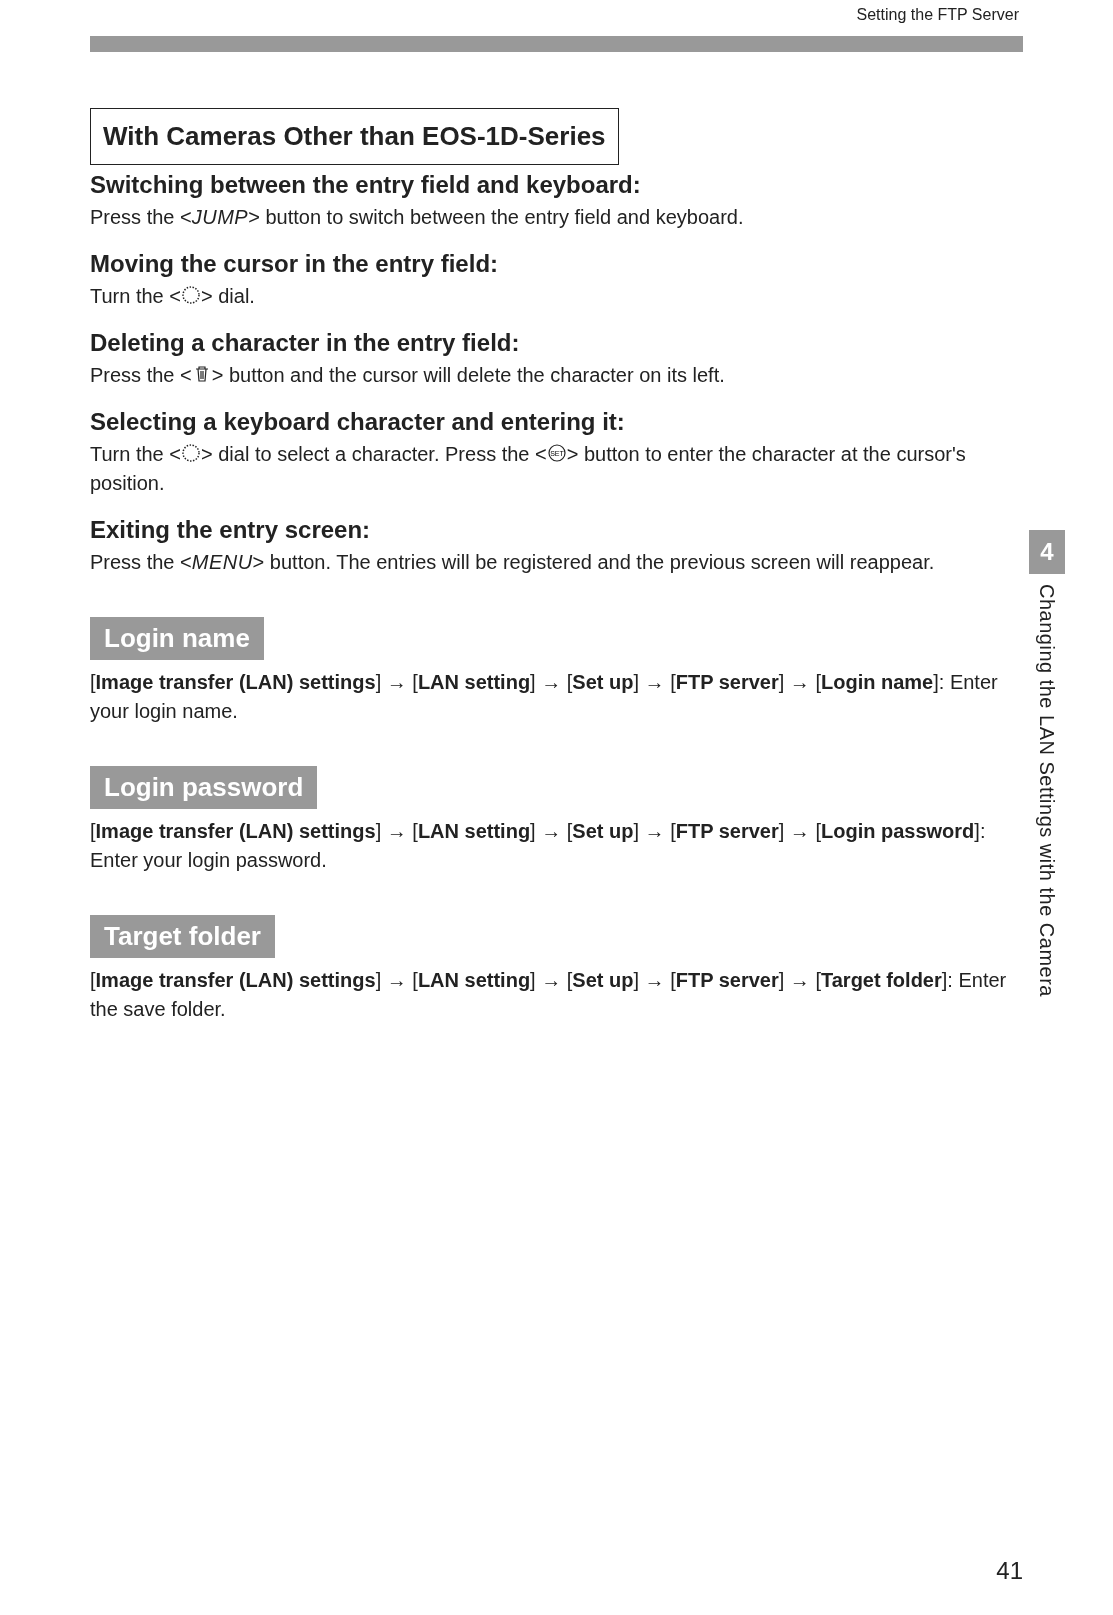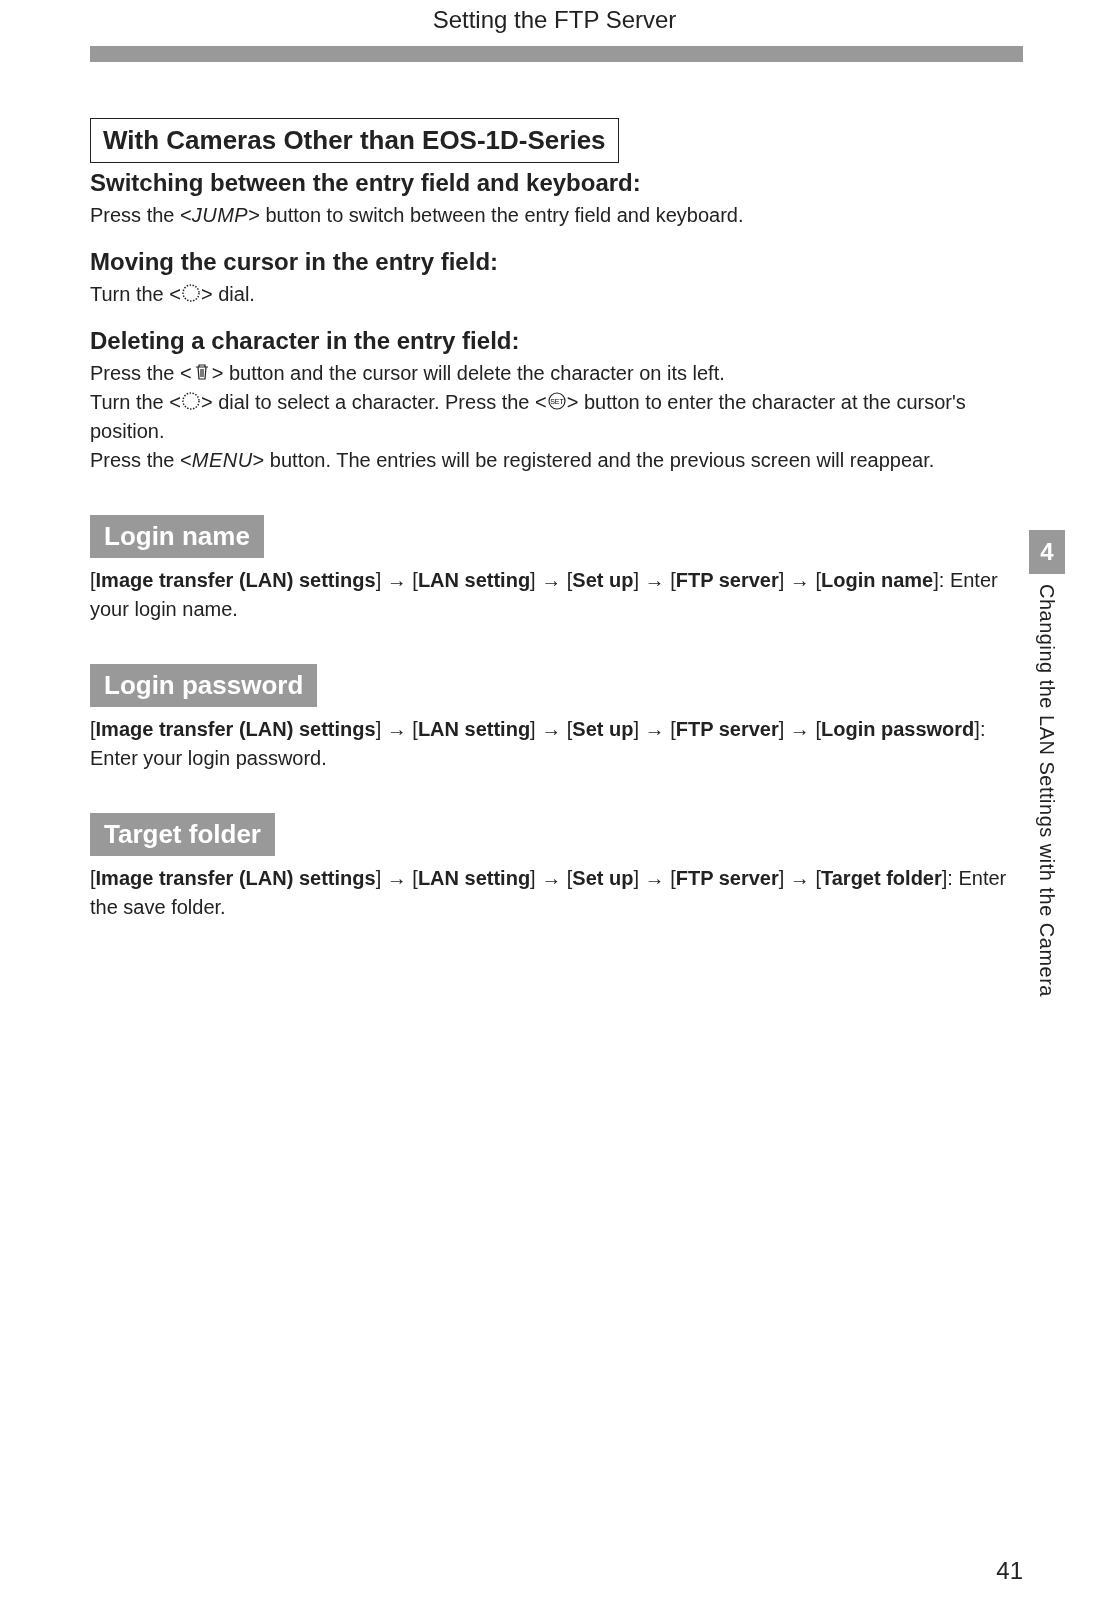--- a/index.html
+++ b/index.html
@@ -10,35 +10,35 @@
       margin: 0 auto;
       background: #fff;
       color: #222;
       position: relative;
     }
     .page {
       padding: 0 90px 0 90px;
       position: relative;
     }
     .header-title {
-      text-align: center;
-      font-size: 24px;
+      text-align: right;
+      font-size: 16px;
       padding-top: 6px;
       padding-right: 4px;
     }
     .gray-bar {
       background: #999;
       height: 16px;
       margin-top: 12px;
       margin-bottom: 56px;
     }
     .boxed-heading {
       display: inline-block;
       border: 1px solid #222;
-      padding: 6px 12px;
+      padding: 12px 12px;
       font-size: 26px;
       font-weight: bold;
       margin-bottom: 6px;
     }
     .sub-heading {
       font-size: 24px;
       font-weight: bold;
       margin-top: 18px;
       margin-bottom: 4px;
     }
@@ -120,29 +120,31 @@
         </svg></span><span>&gt; dial.</span>
   </div>
 
   <div class="sub-heading">Deleting a character in the entry field:</div>
   <div class="body-text">
     <span>Press the &lt;</span><span class="inline-icon"><svg viewBox="0 0 20 20">
           <path d="M4 5 h12 M7 5 v-2 h6 v2 M6 5 l1 12 h6 l1 -12 M9 7 v8 M11 7 v8" fill="none" stroke="#222" stroke-width="1.2"></path>
         </svg></span><span>&gt; button and the cursor will delete the character on its left.</span>
   </div>
 
+  <div class="sub-heading">Selecting a keyboard character and entering it:</div>
   <div class="body-text">
     <span>Turn the &lt;</span><span class="inline-icon"><svg viewBox="0 0 20 20">
           <circle cx="10" cy="10" r="8" fill="none" stroke="#222" stroke-width="1.5" stroke-dasharray="1.5 1.5"></circle>
         </svg></span><span>&gt; dial to select a character. Press the &lt;</span><span class="inline-icon"><svg viewBox="0 0 20 20">
           <circle cx="10" cy="10" r="8" fill="none" stroke="#222" stroke-width="1.2"></circle>
           <text x="10" y="13" text-anchor="middle" font-size="7" font-family="Arial">SET</text>
         </svg></span><span>&gt; button to enter the character at the cursor's position.</span>
   </div>
 
+  <div class="sub-heading">Exiting the entry screen:</div>
   <div class="body-text">
     <span>Press the &lt;</span><span class="label-jump">MENU</span><span>&gt; button. The entries will be registered and the previous screen will reappear.</span>
   </div>
 
 
   <div class="gray-tag">Login name</div>
   <div class="body-text">
     [<b>Image transfer (LAN) settings</b>]<span class="arrow"> → </span>[<b>LAN setting</b>]<span class="arrow"> → </span>[<b>Set up</b>]<span class="arrow"> → </span>[<b>FTP server</b>]<span class="arrow"> → </span>[<b>Login name</b><span>]: Enter your login name.</span>
   </div>
 

